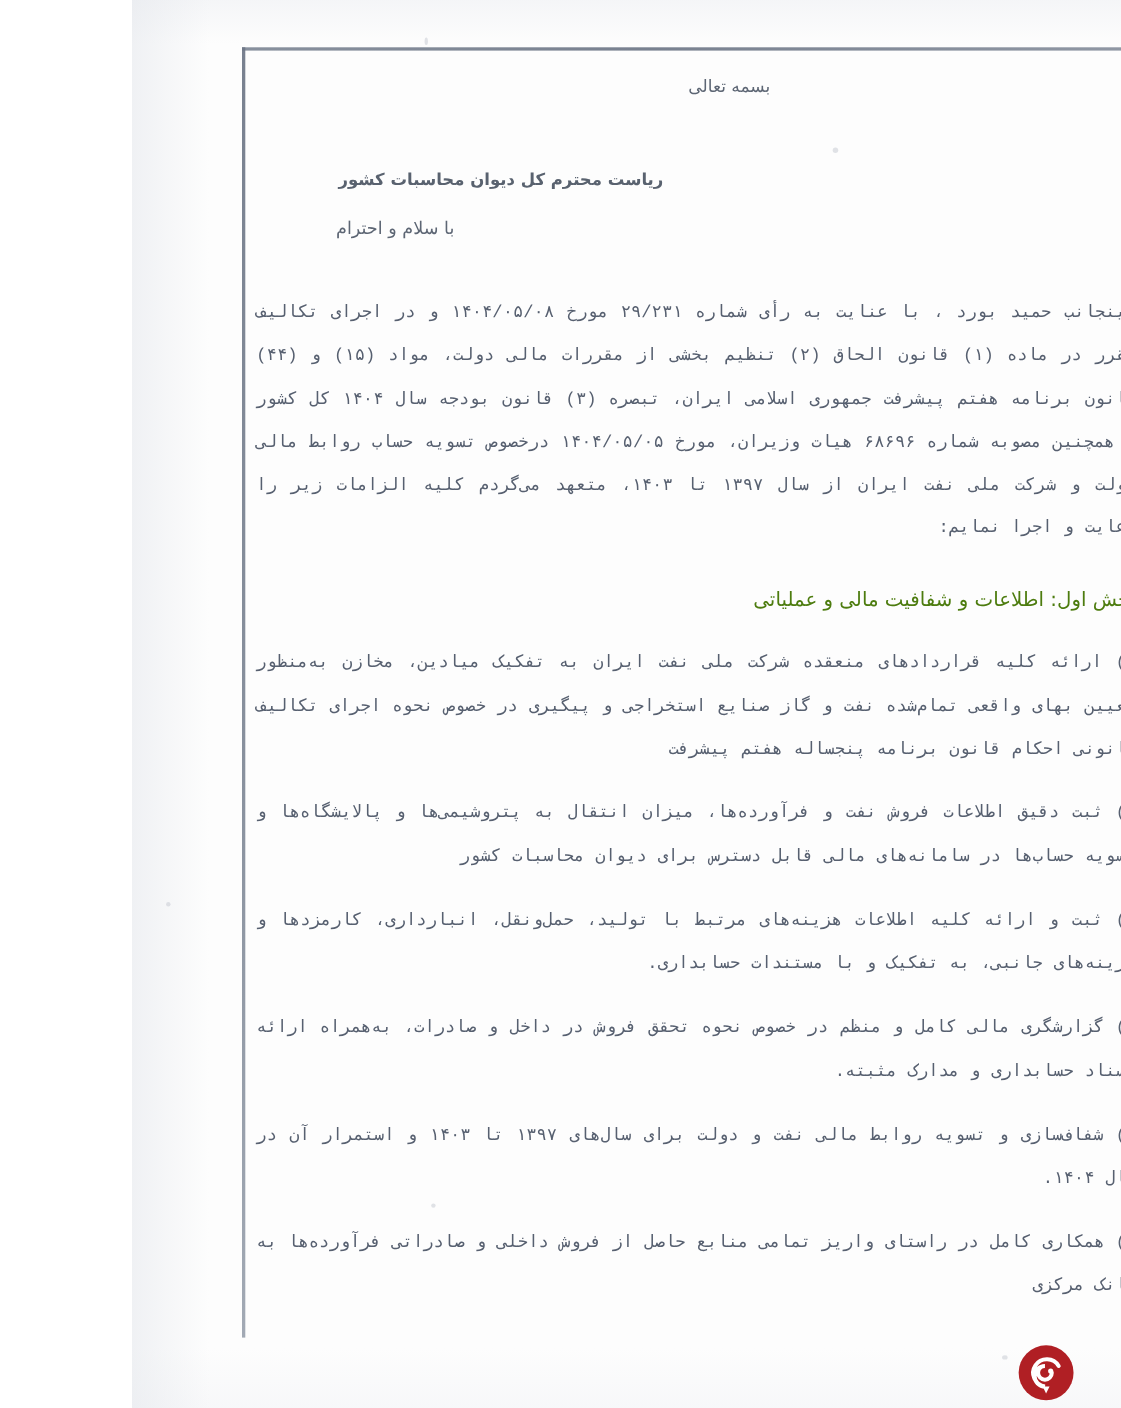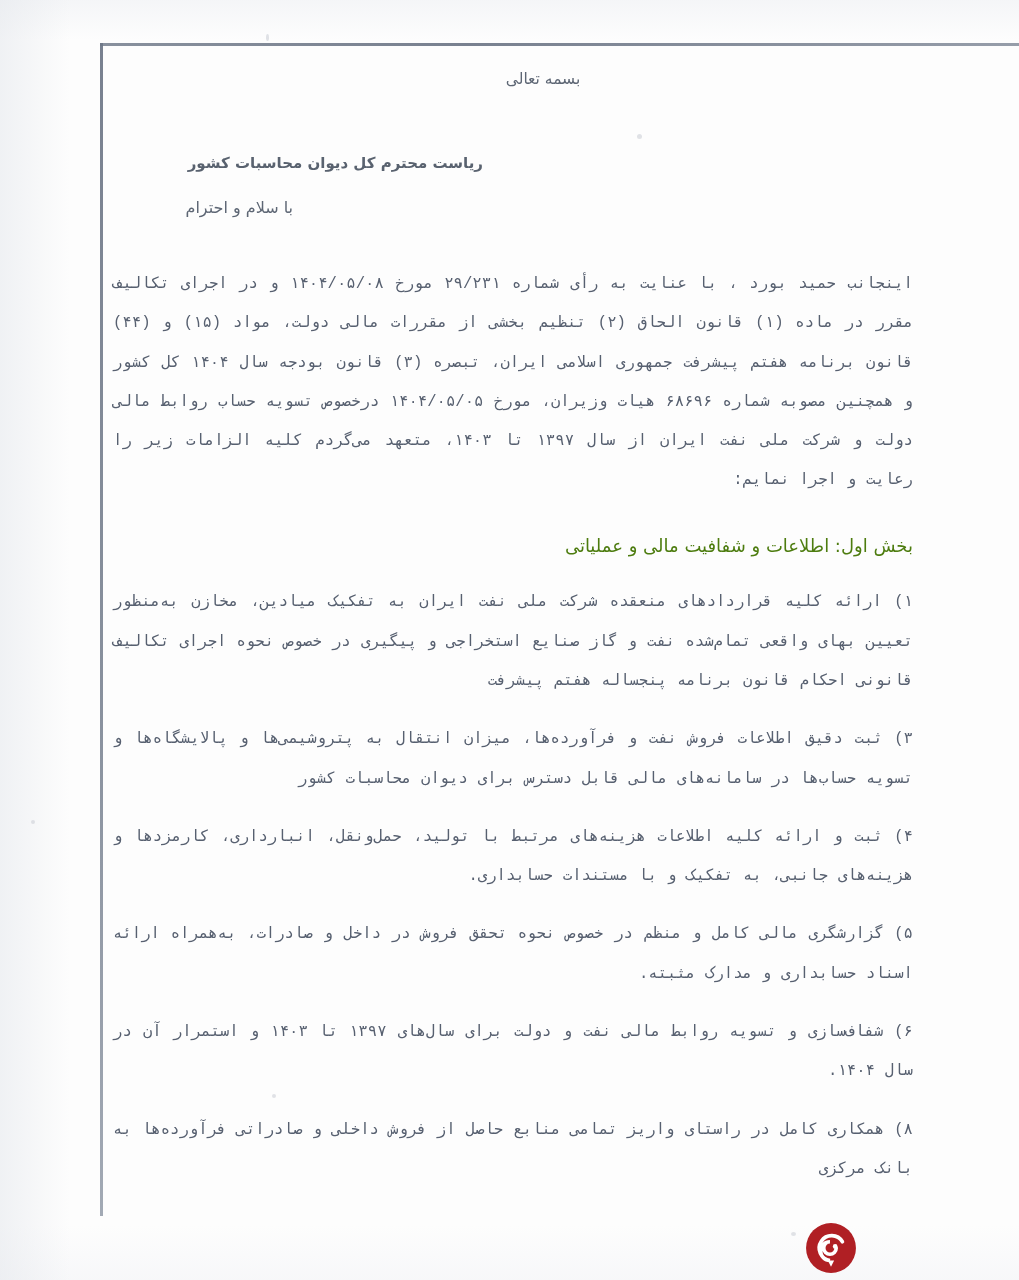--- a/index.html
+++ b/index.html
@@ -2,21 +2,21 @@
 <html lang="fa" dir="rtl"><head>
 <meta charset="utf-8">
 <style>
   html, body {
     margin: 0;
     padding: 0;
     background: #ffffff;
   }
   #page {
     position: relative;
-    width: 1019px;
+    width: 899px;
     height: 1280px;
     background: #fdfdfd;
     overflow: hidden;
     font-family: "DejaVu Sans", "Liberation Sans", sans-serif;
     color: #5b6472;
   }
   
   #paper-shade {
     position: absolute;
     inset: 0;

